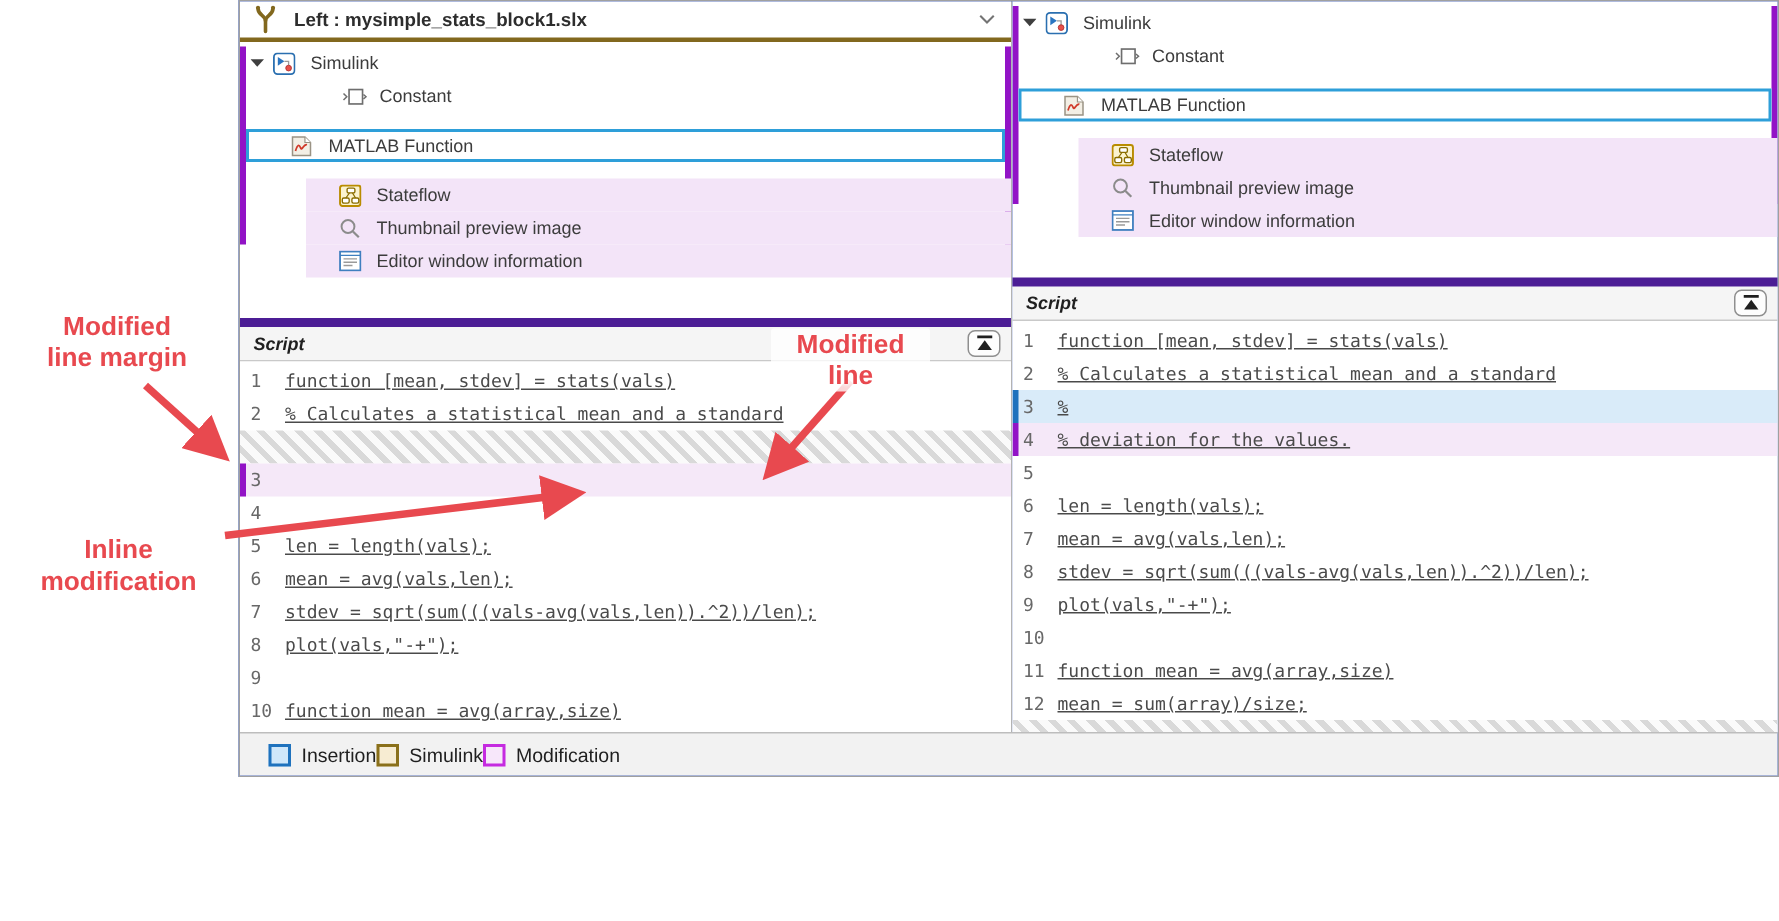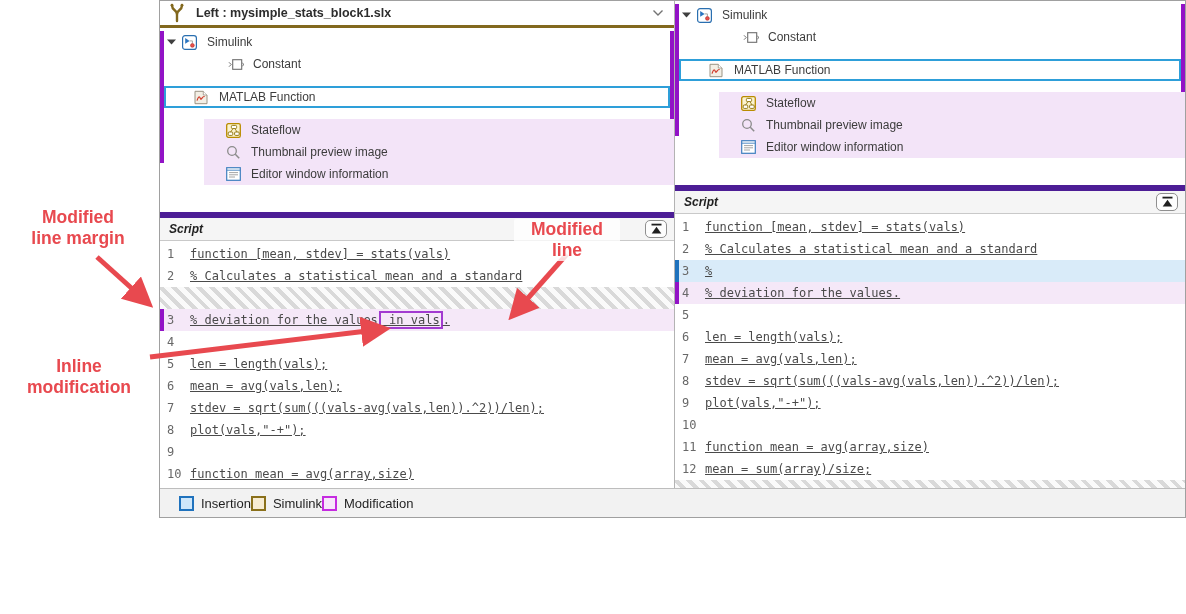--- a/index.html
+++ b/index.html
@@ -182,21 +182,20 @@
               <span class="ct">function [mean, stdev] = stats(vals)</span>
             </div>
             <div class="code-line normal">
               <span class="ln">2</span>
               <span class="ct">% Calculates a statistical mean and a standard</span>
             </div>
             <div class="code-line hatch"></div>
             <div class="code-line modified">
               <span class="bar"></span>
               <span class="ln">3</span>
-              <span class="ct"><span>% deviation for the values</span><span class="boxed"> in vals</span><span>.</span></span>
             </div>
             <div class="code-line normal">
               <span class="ln">4</span>
               <span class="ct"></span>
             </div>
             <div class="code-line normal">
               <span class="ln">5</span>
               <span class="ct">len = length(vals);</span>
             </div>
             <div class="code-line normal">

